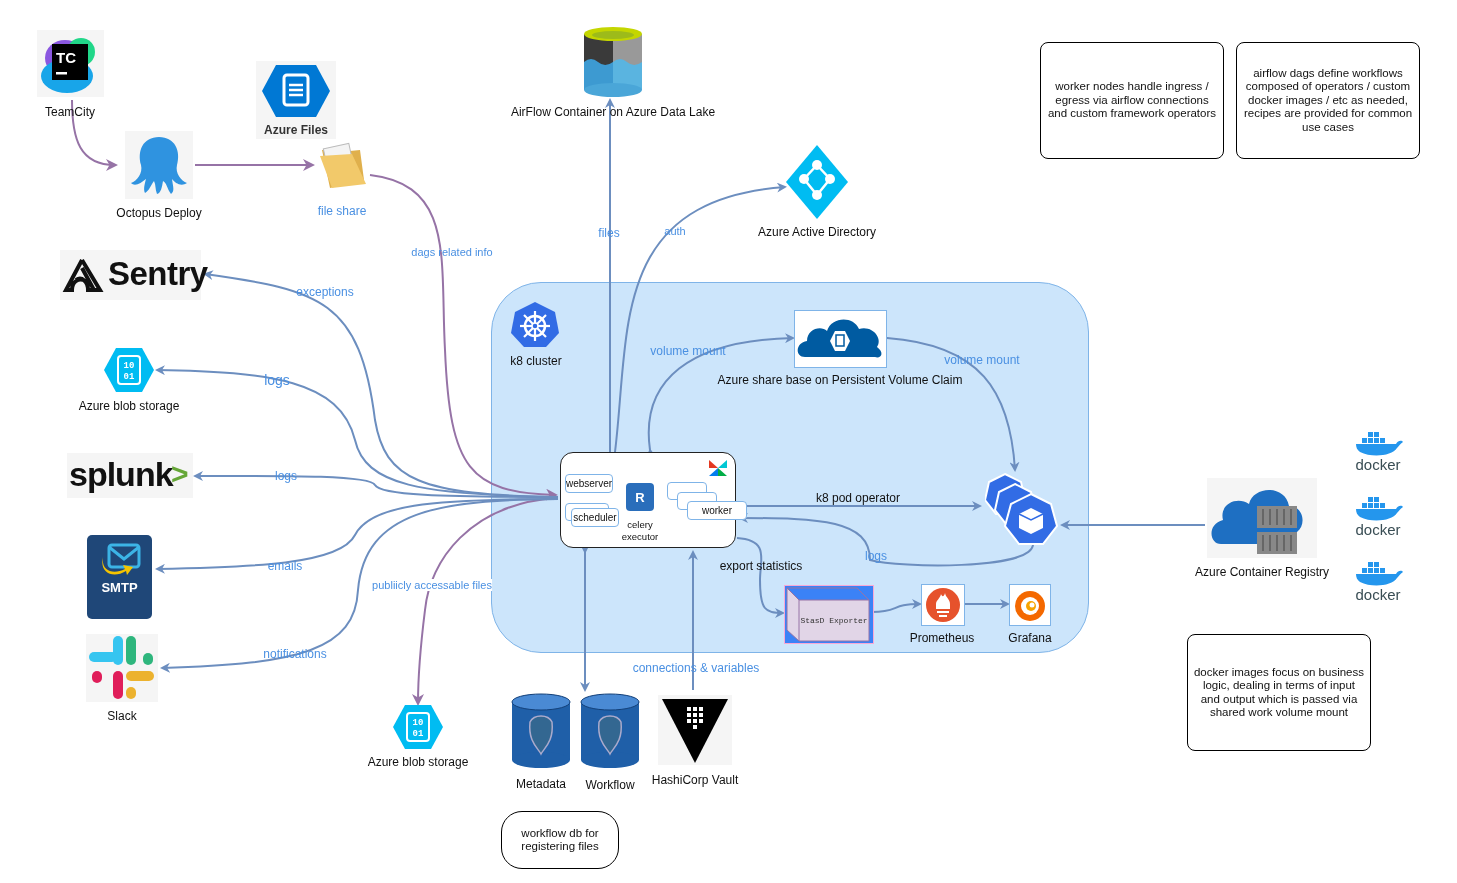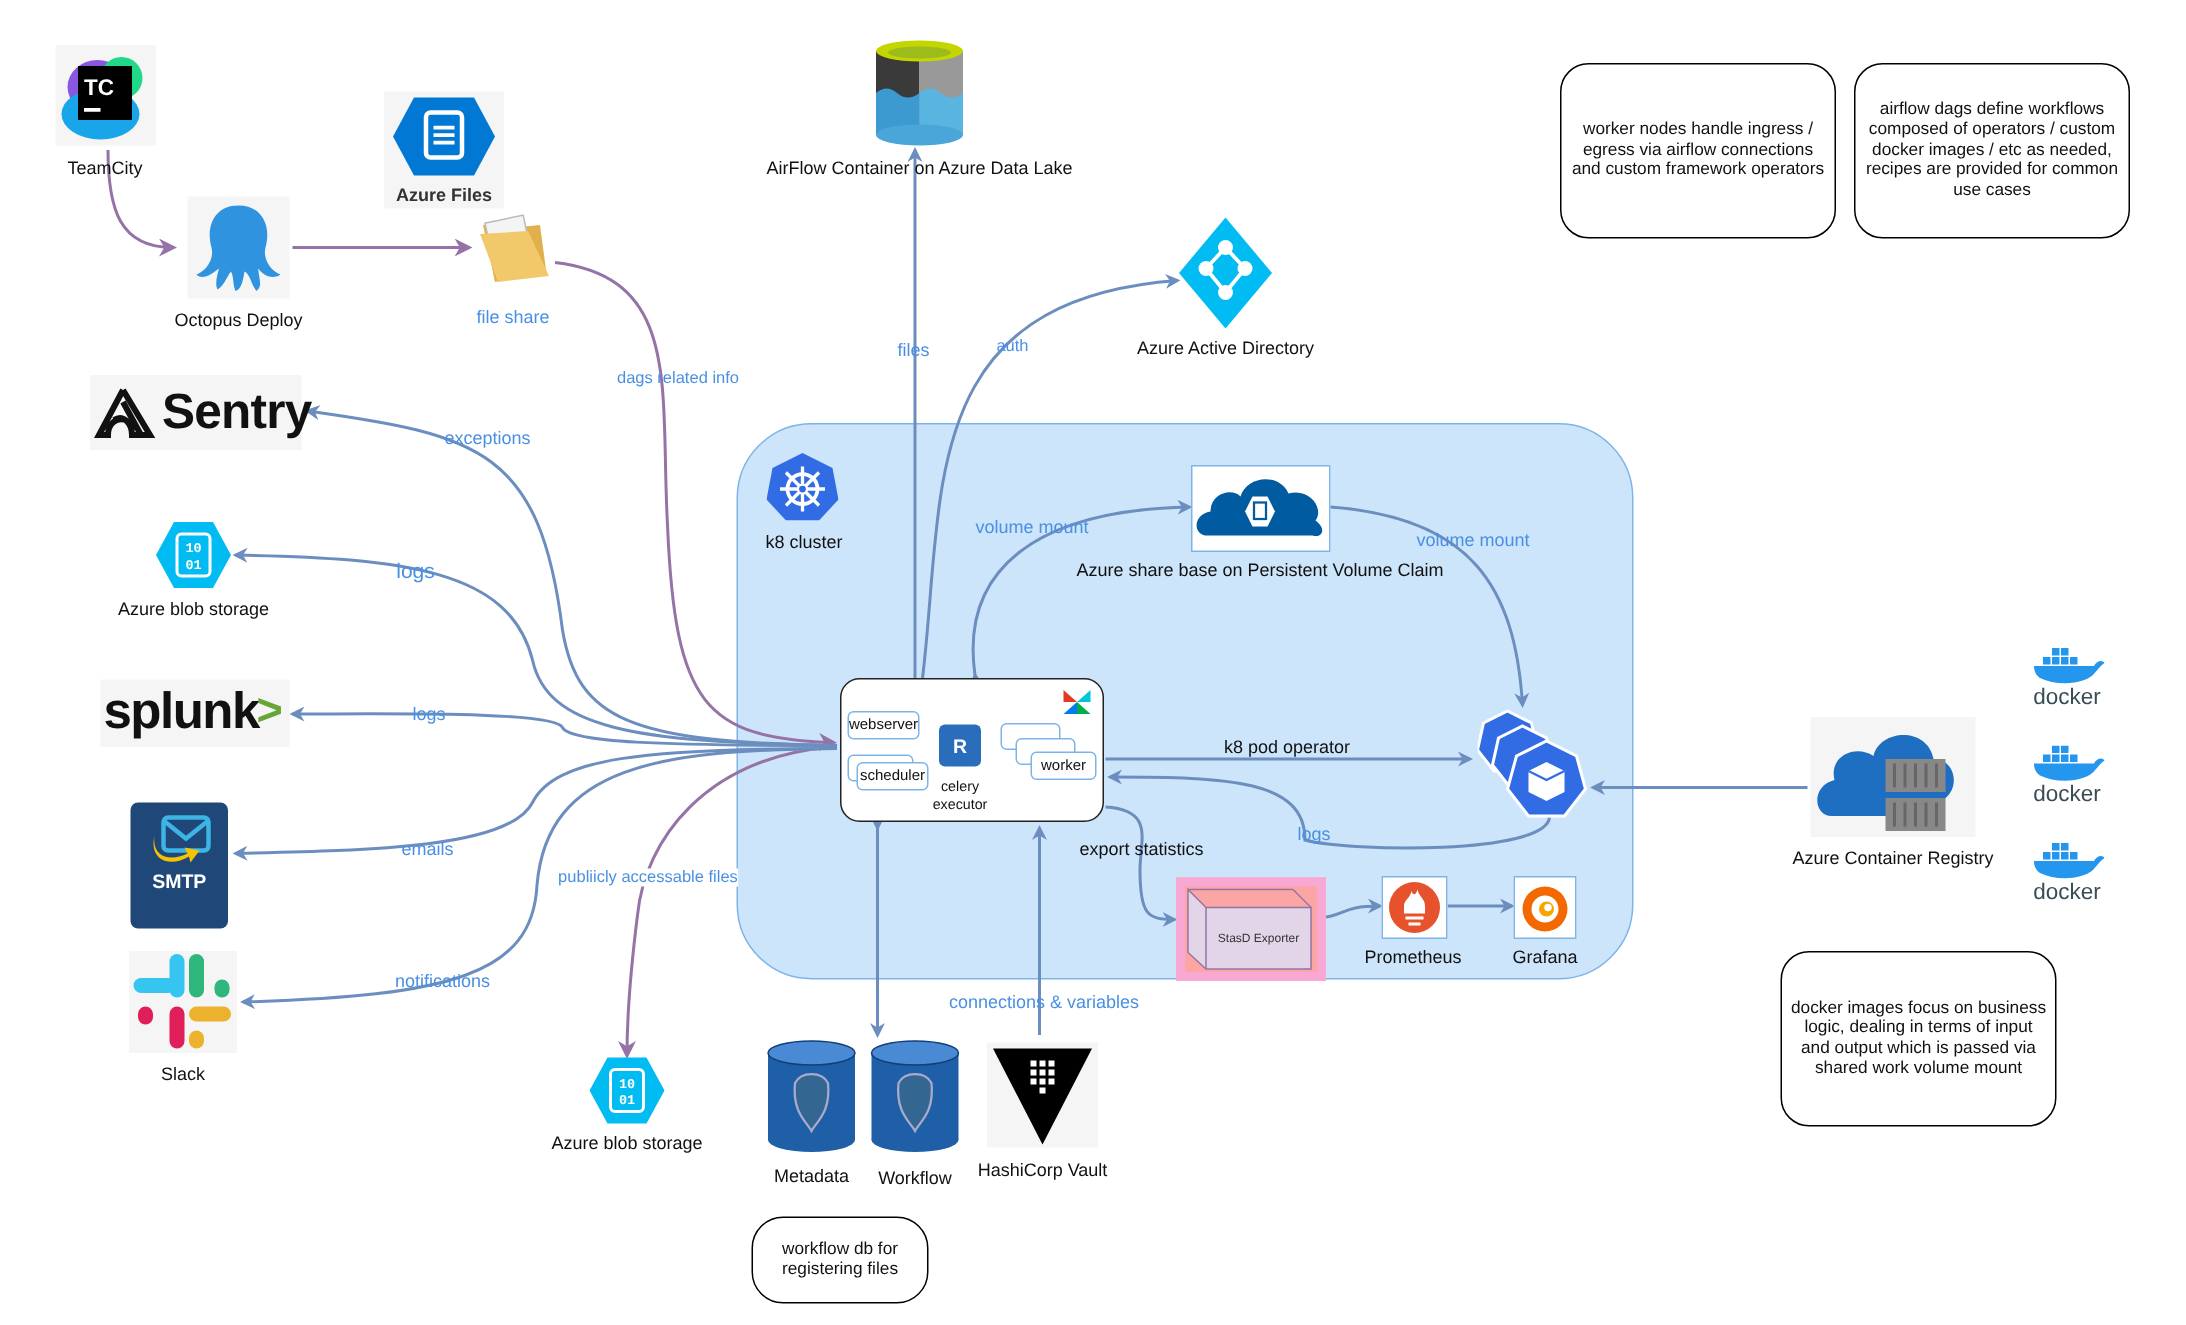--- a/index.html
+++ b/index.html
@@ -3,21 +3,21 @@
 <meta charset="utf-8">
 <style>
   html, body { margin:0; padding:0; background:#ffffff; }
   body { width:1457px; height:883px; position:relative; overflow:hidden; font-family:"Liberation Sans", sans-serif; }
   .abs { position:absolute; }
   .lbl { position:absolute; font-size:12px; color:#111; white-space:nowrap; transform:translateX(-50%); }
   .elbl { position:absolute; font-size:12px; color:#4a90e2; white-space:nowrap; transform:translateX(-50%); background:transparent; }
   .elbl.small { font-size:11px; }
   .elbl.big { font-size:14px; }
   .elbl.dark { color:#111; }
-  .note { position:absolute; border:1px solid #000; border-radius:19px; background:#fff; display:flex; align-items:center; justify-content:center; text-align:center; font-size:11.5px; line-height:13.5px; color:#111; padding:4px; box-sizing:border-box; }
+  .note { position:absolute; border:1px solid #000; border-radius:8px; background:#fff; display:flex; align-items:center; justify-content:center; text-align:center; font-size:11.5px; line-height:13.5px; color:#111; padding:4px; box-sizing:border-box; }
   .cluster { position:absolute; left:491px; top:282px; width:598px; height:371px; background:#cce5fb; border:1px solid #7fb4e8; border-radius:50px; box-sizing:border-box; }
   .iconbox { position:absolute; background:#f5f5f5; }
   .airflow { position:absolute; left:560px; top:452px; width:176px; height:96px; background:#fff; border:1.5px solid #222; border-radius:13px; box-sizing:border-box; }
   .comp { position:absolute; background:#fff; border:1px solid #7fb4e8; border-radius:4px; font-size:10px; color:#111; display:flex; align-items:center; justify-content:center; box-sizing:border-box; }
   svg.edges { position:absolute; left:0; top:0; }
 </style>
 </head>
 <body>
 
 <div class="cluster"></div>
@@ -207,34 +207,34 @@
     <polygon points="20,18 11,10 11,18" fill="#00ad46"></polygon>
   </svg>
   <div class="comp" style="left:4px;top:21px;width:48px;height:19px;">webserver</div>
   <div class="comp" style="left:4px;top:50px;width:44px;height:18px;"></div>
   <div class="comp" style="left:10px;top:55px;width:48px;height:19px;">scheduler</div>
   <div class="abs" style="left:65px;top:30px;width:28px;height:28px;background:#2a6ebb;border-radius:4px;color:#fff;font-weight:bold;font-size:13px;display:flex;align-items:center;justify-content:center;">R</div>
   <div class="abs" style="left:56px;top:66px;width:46px;text-align:center;font-size:9.5px;line-height:12px;white-space:pre-line;color:#111;">celery
 executor</div>
   <div class="comp" style="left:106px;top:29px;width:40px;height:18px;"></div>
   <div class="comp" style="left:116px;top:39px;width:40px;height:18px;"></div>
-  <div class="comp" style="left:126px;top:48px;width:44px;height:19px;">worker</div>
+  <div class="comp" style="left:126px;top:48px;width:60px;height:19px;">worker</div>
 </div>
 
 <svg class="abs" style="left:985px;top:472px;" width="78" height="76">
   <g stroke="#fff" stroke-width="2">
     <polygon points="20,2 36,10 40,28 29,42 11,42 0,28 4,10" fill="#326ce5"></polygon>
     <polygon points="30,12 46,20 50,38 39,52 21,52 10,38 14,20" fill="#326ce5"></polygon>
     <polygon points="46,22 66,32 72,54 58,72 34,72 20,54 26,32" fill="#326ce5"></polygon>
   </g>
   <polygon points="46,36 58,42 58,56 46,62 34,56 34,42" fill="#fff"></polygon>
   <polyline points="34,42 46,48 58,42 M46,48 L46,62" fill="none" stroke="#326ce5" stroke-width="1.5"></polyline>
 </svg>
 
-<div class="abs" style="left:784px;top:585px;width:88px;height:57px;background:#fca5a5;border:6px solid #f9a8d4;">
+<div class="abs" style="left:784px;top:585px;width:88px;height:57px;background:#3b82f6;border:1px solid #f9a8d4;font-family:Liberation Mono, monospace;">
   <svg width="88" height="57">
     <polygon points="2,2 14,14 84,14 84,55 14,55 2,44" fill="#e1d5e7" stroke="#9673a6"></polygon>
     <line x1="2" y1="2" x2="72" y2="2" stroke="#9673a6"></line>
       <line x1="72" y1="2" x2="84" y2="14" stroke="#9673a6"></line>
     <line x1="14" y1="14" x2="14" y2="55" stroke="#9673a6"></line>
   </svg>
   <div class="abs" style="left:14px;top:30px;width:70px;text-align:center;font-size:8px;color:#333;">StasD Exporter</div>
 </div>
 
 <div class="abs" style="left:921px;top:584px;width:42px;height:40px;background:#fff;border:1px solid #7fb4e8;">

